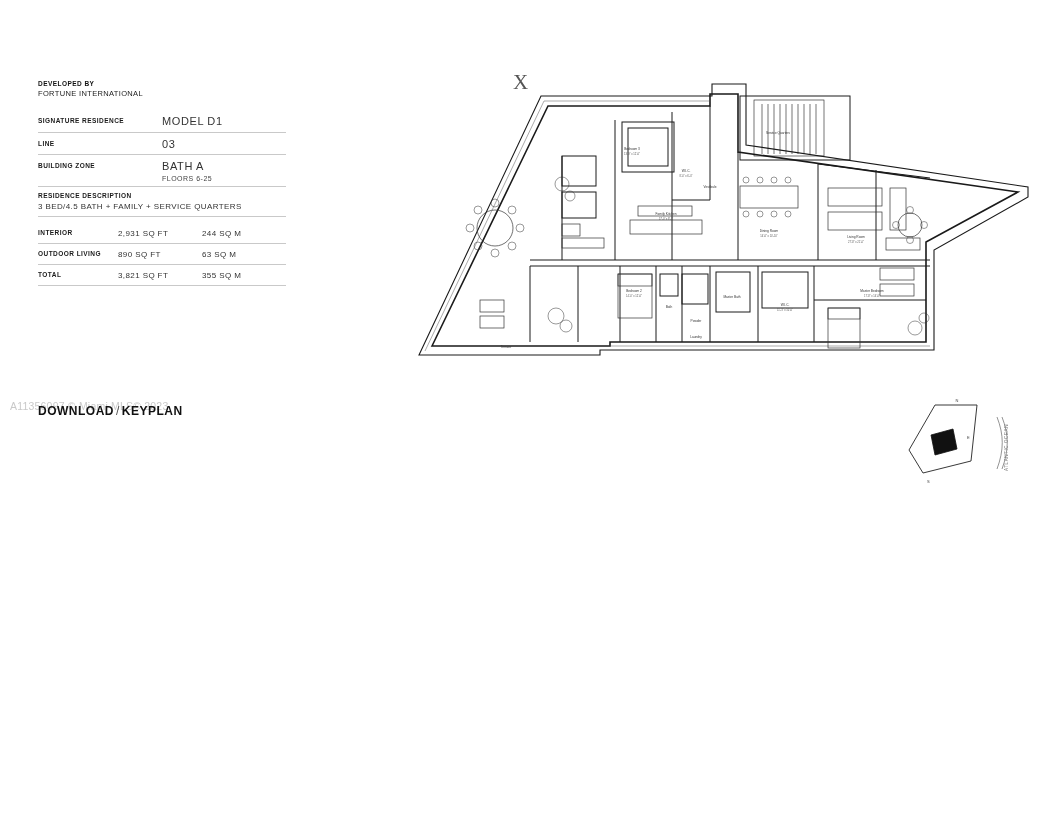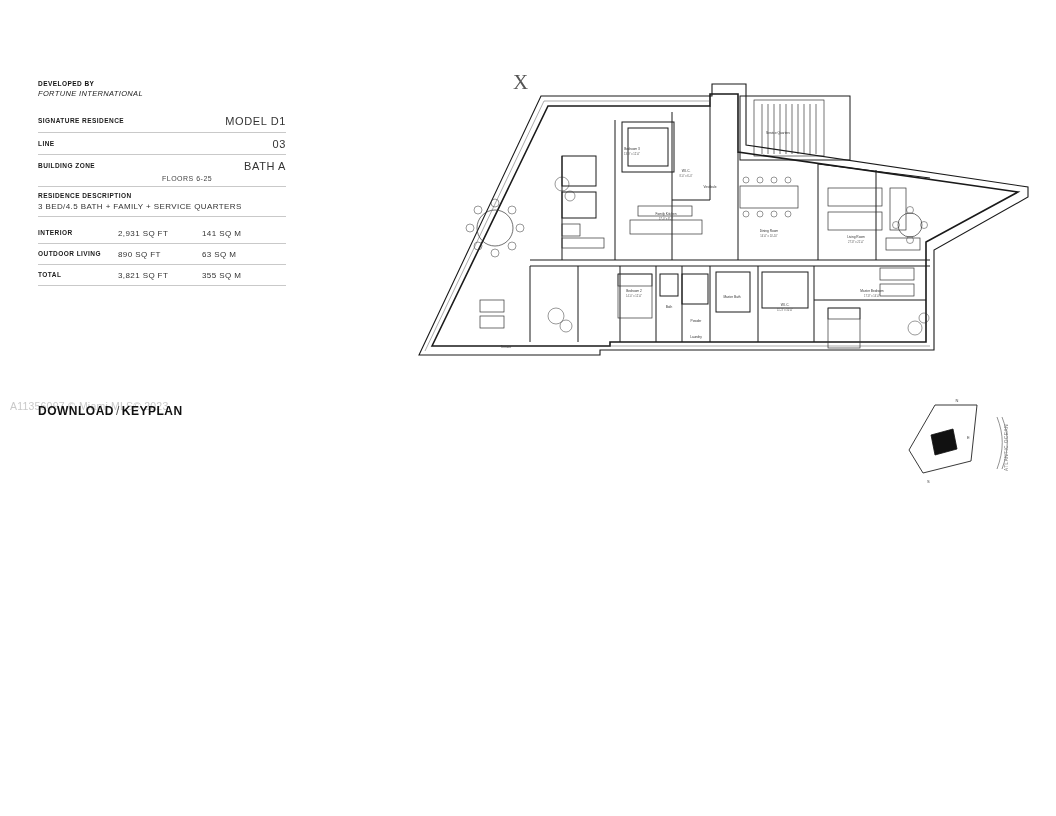--- a/index.html
+++ b/index.html
@@ -33,21 +33,20 @@
     color: #111;
     line-height: 1.35;
     text-transform: uppercase;
   }
   .credit-value {
     font-size: 7.5px;
     letter-spacing: 0.35px;
     color: #222;
     line-height: 1.35;
     text-transform: uppercase;
-    font-style: italic;
   }
 
   .spec-table {
     width: 100%;
     border-collapse: collapse;
     margin-top: 6px;
   }
   .spec-row {
     border-bottom: 1px solid #c9c9c9;
   }
@@ -61,21 +60,20 @@
     letter-spacing: 0.45px;
     text-transform: uppercase;
     width: 124px;
     padding-top: 7px !important;
   }
   .spec-value-main {
     font-size: 11px;
     letter-spacing: 0.6px;
     color: #333;
     line-height: 1.15;
-    text-align: right;
   }
   .spec-value-sub {
     font-size: 7px;
     letter-spacing: 0.5px;
     color: #444;
     text-transform: uppercase;
     padding-top: 2px;
   }
   .desc-row td {
     padding-bottom: 5px;
@@ -211,21 +209,21 @@
         </td>
       </tr>
     </tbody>
   </table>
 
   <table class="spec-table">
     <tbody>
       <tr class="spec-row area-row">
         <td class="area-label">INTERIOR</td>
         <td class="area-imp">2,931 SQ FT</td>
-        <td class="area-met">141 SQ M</td>
+        <td class="area-met">244 SQ M</td>
       </tr>
       <tr class="spec-row area-row">
         <td class="area-label">OUTDOOR LIVING</td>
         <td class="area-imp">890 SQ FT</td>
         <td class="area-met">63 SQ M</td>
       </tr>
       <tr class="spec-row area-row">
         <td class="area-label">TOTAL</td>
         <td class="area-imp">3,821 SQ FT</td>
         <td class="area-met">355 SQ M</td>

